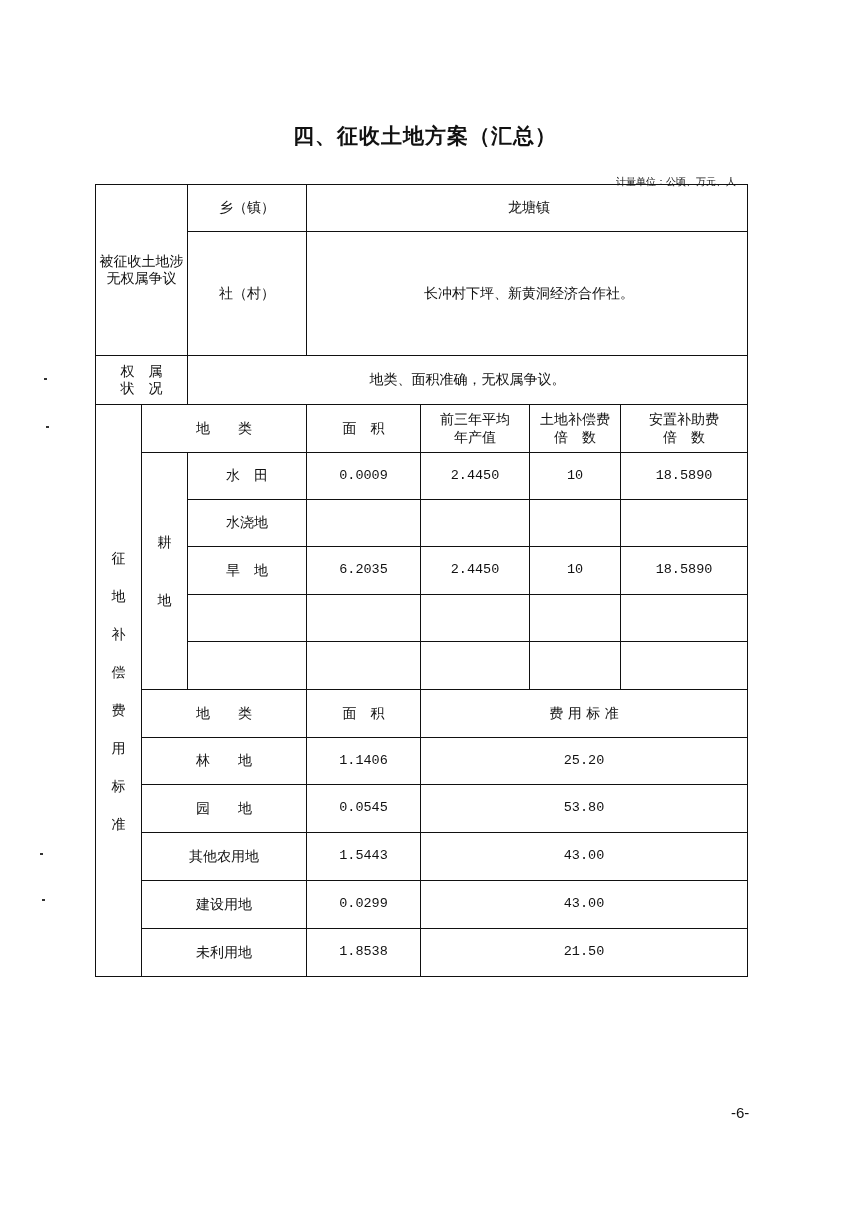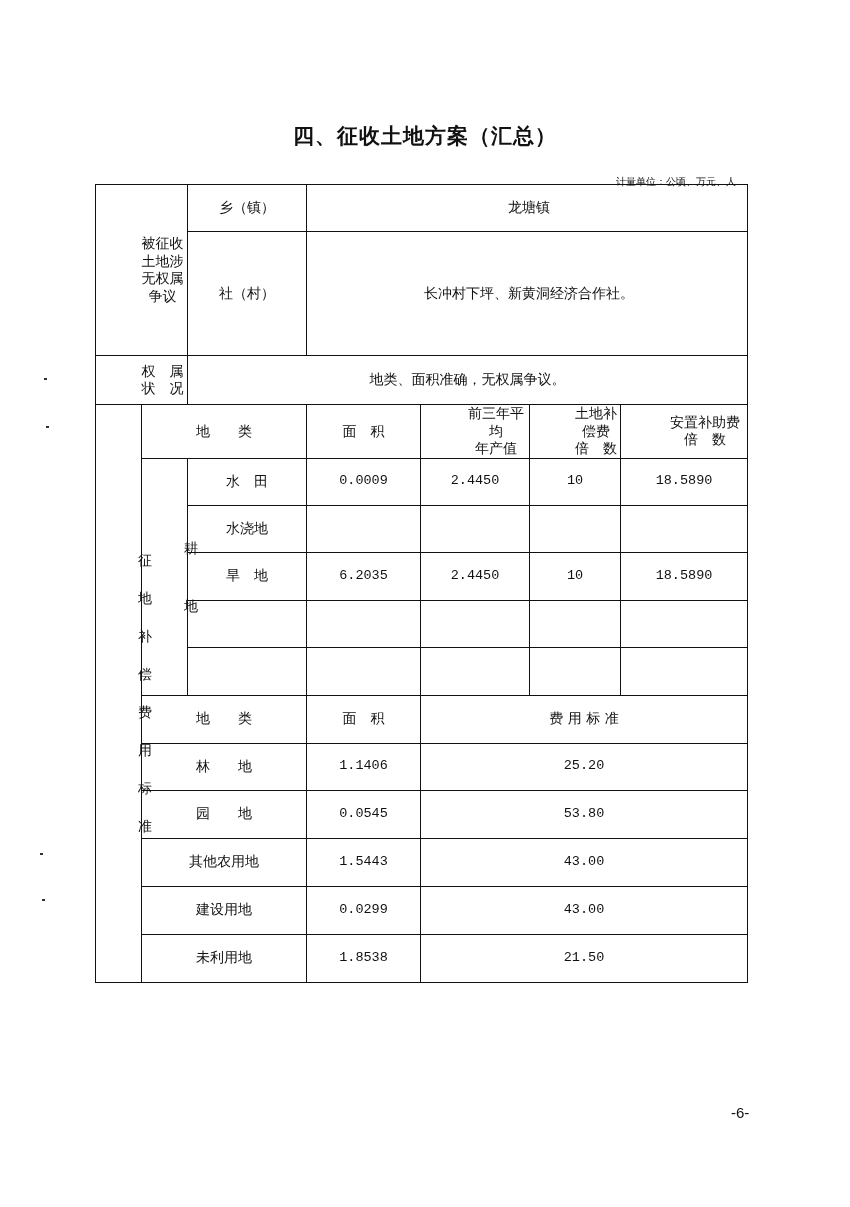--- a/index.html
+++ b/index.html
@@ -24,21 +24,21 @@
     border-collapse: collapse; table-layout: fixed;
     width: 652px;
   }
   table.main td {
     border: 1.6px solid #111; padding: 0; text-align: center; vertical-align: middle;
     font-size: 14px; line-height: 1.25;
   }
   .num { font-family: Liberation Mono, monospace; font-size: 13.5px !important; }
   .left { text-align: center; padding-left: 4px !important; }
   .vert { line-height: 38px !important; }
-  .stack { display: block; margin-left: 42px; }
+  .stack { display: block; }
   .dot { position: absolute; width: 3px; height: 2px; background: #333; }
 </style>
 </head>
 <body>
 
 <div class="title">四、征收土地方案（汇总）</div>
 <div class="unit">计量单位：公顷、万元、人</div>
 
 <div class="dot" style="left:44px;top:378px;"></div>
 <div class="dot" style="left:46px;top:426px;"></div>

